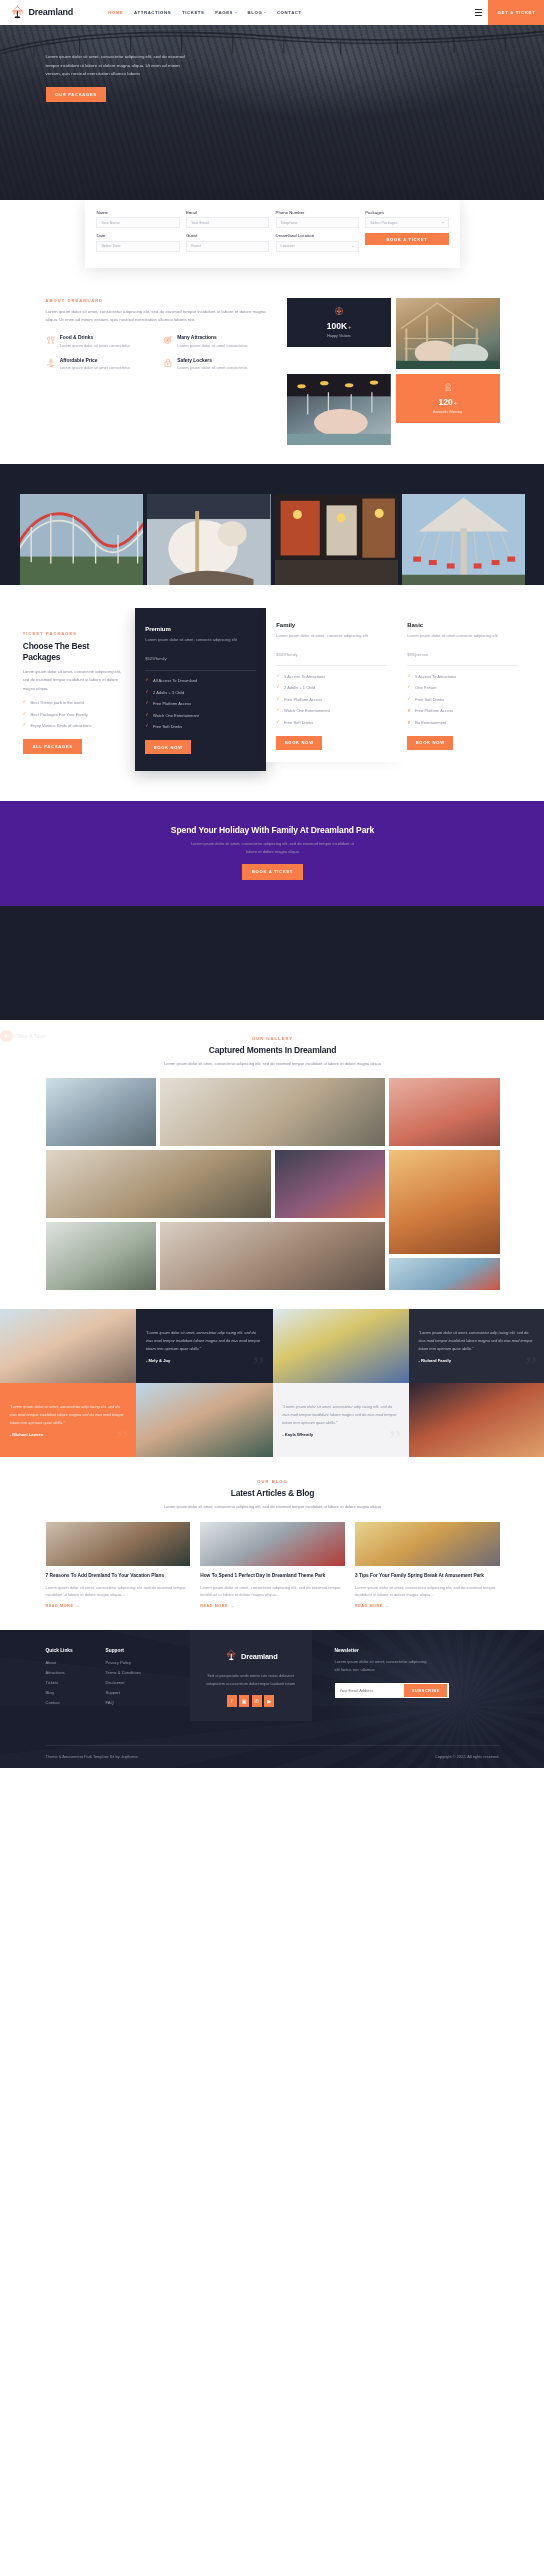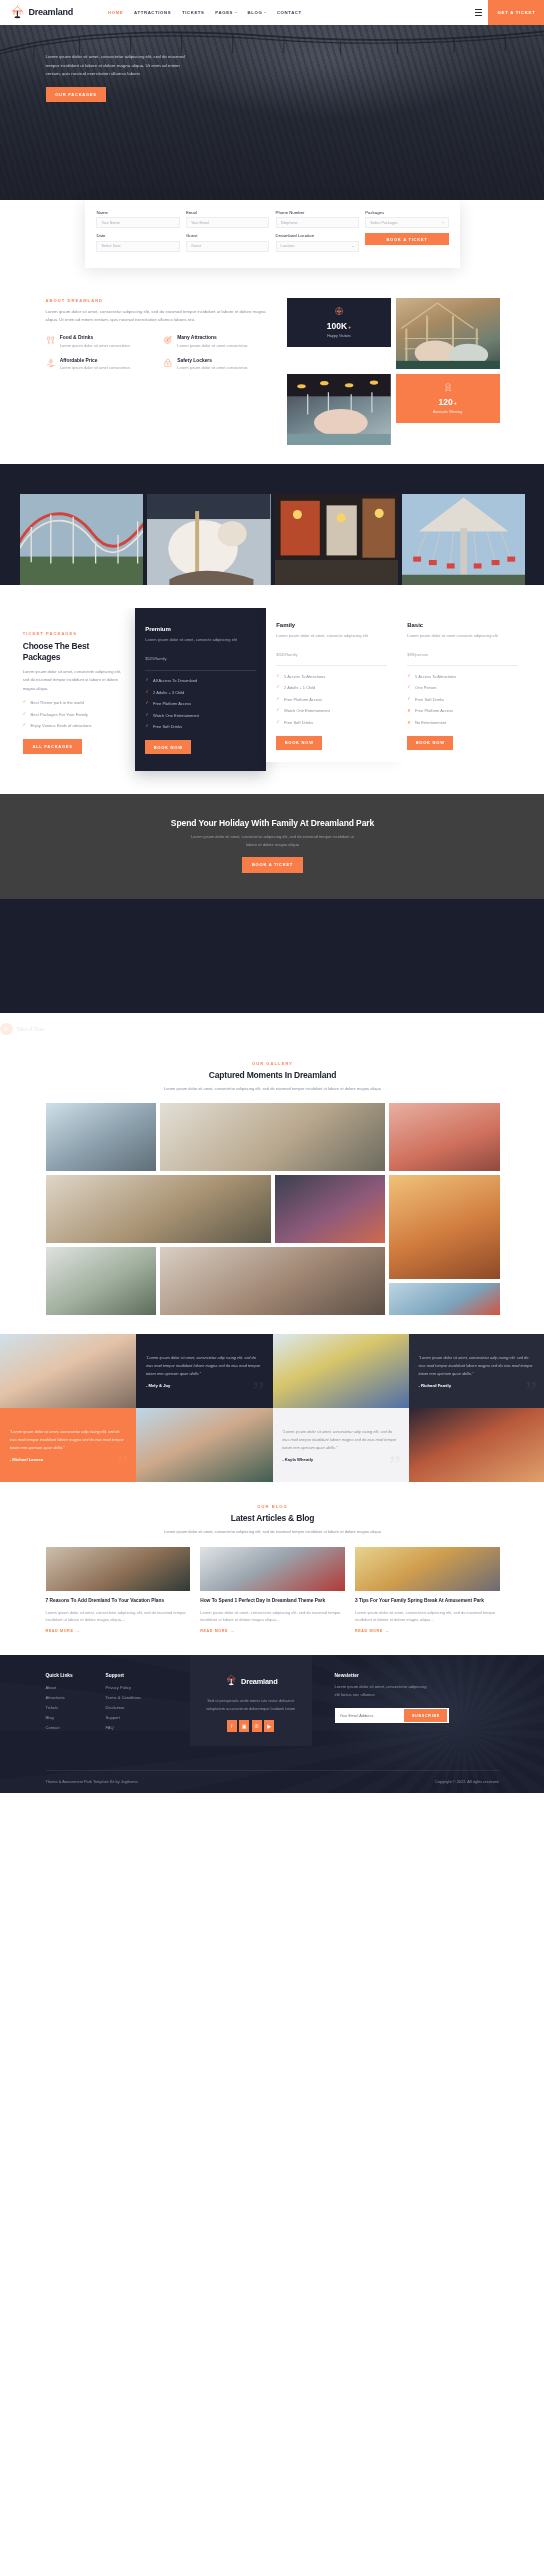--- a/index.html
+++ b/index.html
@@ -82,21 +82,21 @@
   
   .attractions{background:#1b1e2c;padding:18px 0 0;position:relative}
   .center-head{text-align:center;width:318px;margin:0 auto}
   .center-head .h2{font-size:8.5px}
   .center-head .lead{font-size:4px;line-height:1.9;margin-top:4px}
   .attr-strip{display:flex;gap:4px;width:505px;margin:12.5px auto 0;padding-bottom:0}
   .attr-card{flex:1;height:91px;background:#9aa2ae;position:relative;overflow:hidden}
   .attr-spacer{height:23px;background:#fff}
 
   
-  .pkg{background:#fff;padding:0 0 23px}
+  .pkg{background:#fff;padding:0 0 30px}
   .pkg-grid{display:flex;gap:0;width:511px;margin:0 auto;align-items:flex-start}
   .pkg-intro{width:118px;padding:23px 12.5px 0 5.7px}
   .pkg-intro .h2{font-size:8.5px}
   .pkg-intro .lead{font-size:4.1px}
   .ticklist{margin-top:7.4px;display:flex;flex-direction:column;gap:5.1px}
   .ticklist li{list-style:none;display:flex;gap:3.4px;font-size:4.1px;line-height:1.6;color:#8a8f9c;align-items:flex-start}
   .tick{color:#f97d49;flex:0 0 4.5px;font-size:4.5px;line-height:1.1}
   .cross{color:#f97d49;flex:0 0 4.5px;font-size:4.3px;line-height:1.2}
   .pkg-intro .btn-orange{margin-top:9px}
   .card{flex:1;padding:13.6px 10.2px 12.5px;background:#fff}
@@ -108,33 +108,33 @@
   .card.featured .sub{color:#9ba0b0}
   .price{margin-top:6.8px;font-size:10.8px;font-weight:bold;color:#f97d49;letter-spacing:-0.3px}
   .price span{font-size:4.2px;font-weight:normal;color:#a3a7b2;letter-spacing:0}
   .card hr{border:0;border-top:0.6px solid #ececef;margin:7.4px 0}
   .card.featured hr{border-top:0.6px solid #343848}
   .card .ticklist li{font-size:4px;color:#8a8f9c}
   .card.featured .ticklist li{color:#b9bdc9}
   .card .btn-orange{margin-top:9.7px;padding:4.5px 8.5px}
 
   
-  .cta{background:#404040;padding:24px 0 26px;text-align:center;position:relative;overflow:hidden}
+  .cta{background:#4c1d95;padding:24px 0 26px;text-align:center;position:relative;overflow:hidden}
   .cta h2{font-size:8.5px;color:#fff;font-weight:bold;letter-spacing:-0.1px}
   .cta p{font-size:4px;line-height:2;color:#989daa;margin:5.1px auto 0;max-width:165px}
   .cta .btn-orange{margin-top:8px}
   .cta-tail{height:114px;background:#1b1e2c}
 
   
   .gallery{background:#fff;padding:0 0 19.3px;position:relative}
   .tour{position:absolute;left:0;top:10.2px;display:flex;align-items:center;gap:4px;opacity:.14}
   .tour .play{width:12.5px;height:12.5px;border-radius:50%;background:#f97d49;display:flex;align-items:center;justify-content:center}
   .tour .play b{width:0;height:0;border-left:3.4px solid #fff;border-top:2.3px solid transparent;border-bottom:2.3px solid transparent;margin-left:1.1px}
   .tour span{font-size:5.1px;color:#7b808d;font-weight:bold}
-  .gal-head{padding-top:48px}
+  .gal-head{padding-top:16px}
   .gal-grid{width:454px;margin:10.2px auto 0;display:grid;grid-template-columns:repeat(4,1fr);grid-auto-rows:32px;gap:4px}
   .g1{grid-column:1;grid-row:1/3}
   .g2{grid-column:2/4;grid-row:1/3}
   .g3{grid-column:4;grid-row:1/3}
   .g4{grid-column:1/3;grid-row:3/5}
   .g5{grid-column:3;grid-row:3/5}
   .g6{grid-column:4;grid-row:3/6}
   .g7{grid-column:1;grid-row:5/7}
   .g8{grid-column:2/4;grid-row:5/7}
   .g9{grid-column:4;grid-row:6/7}

